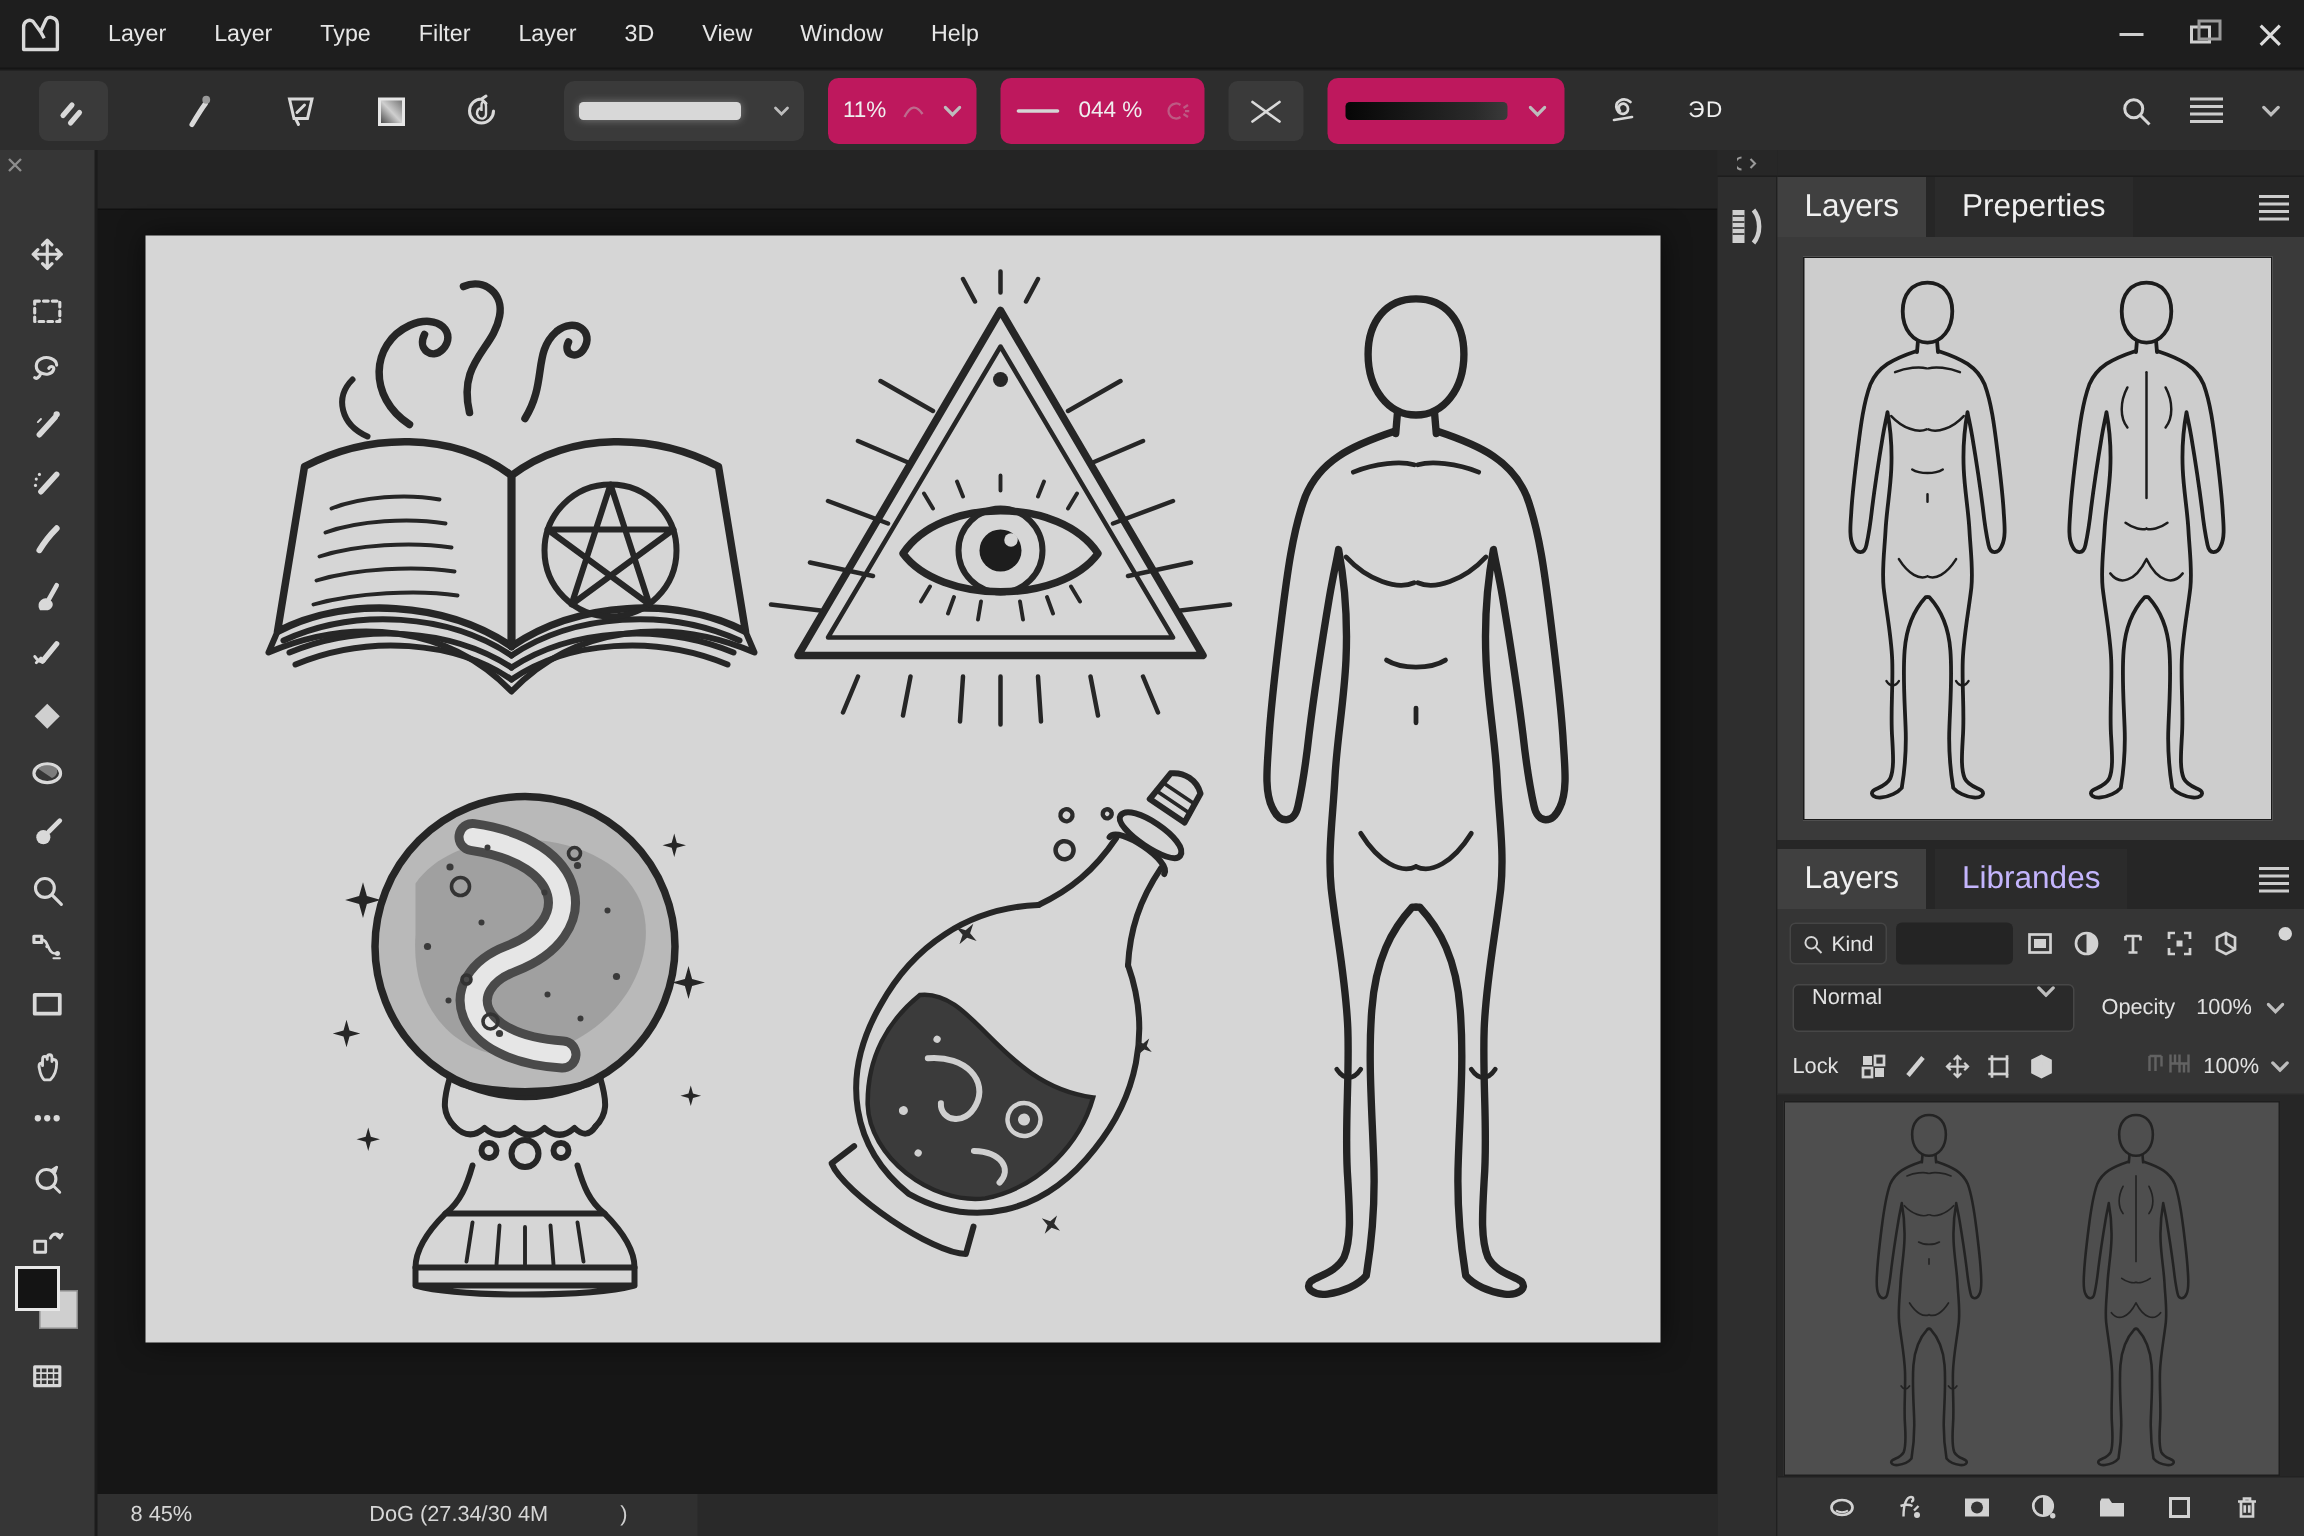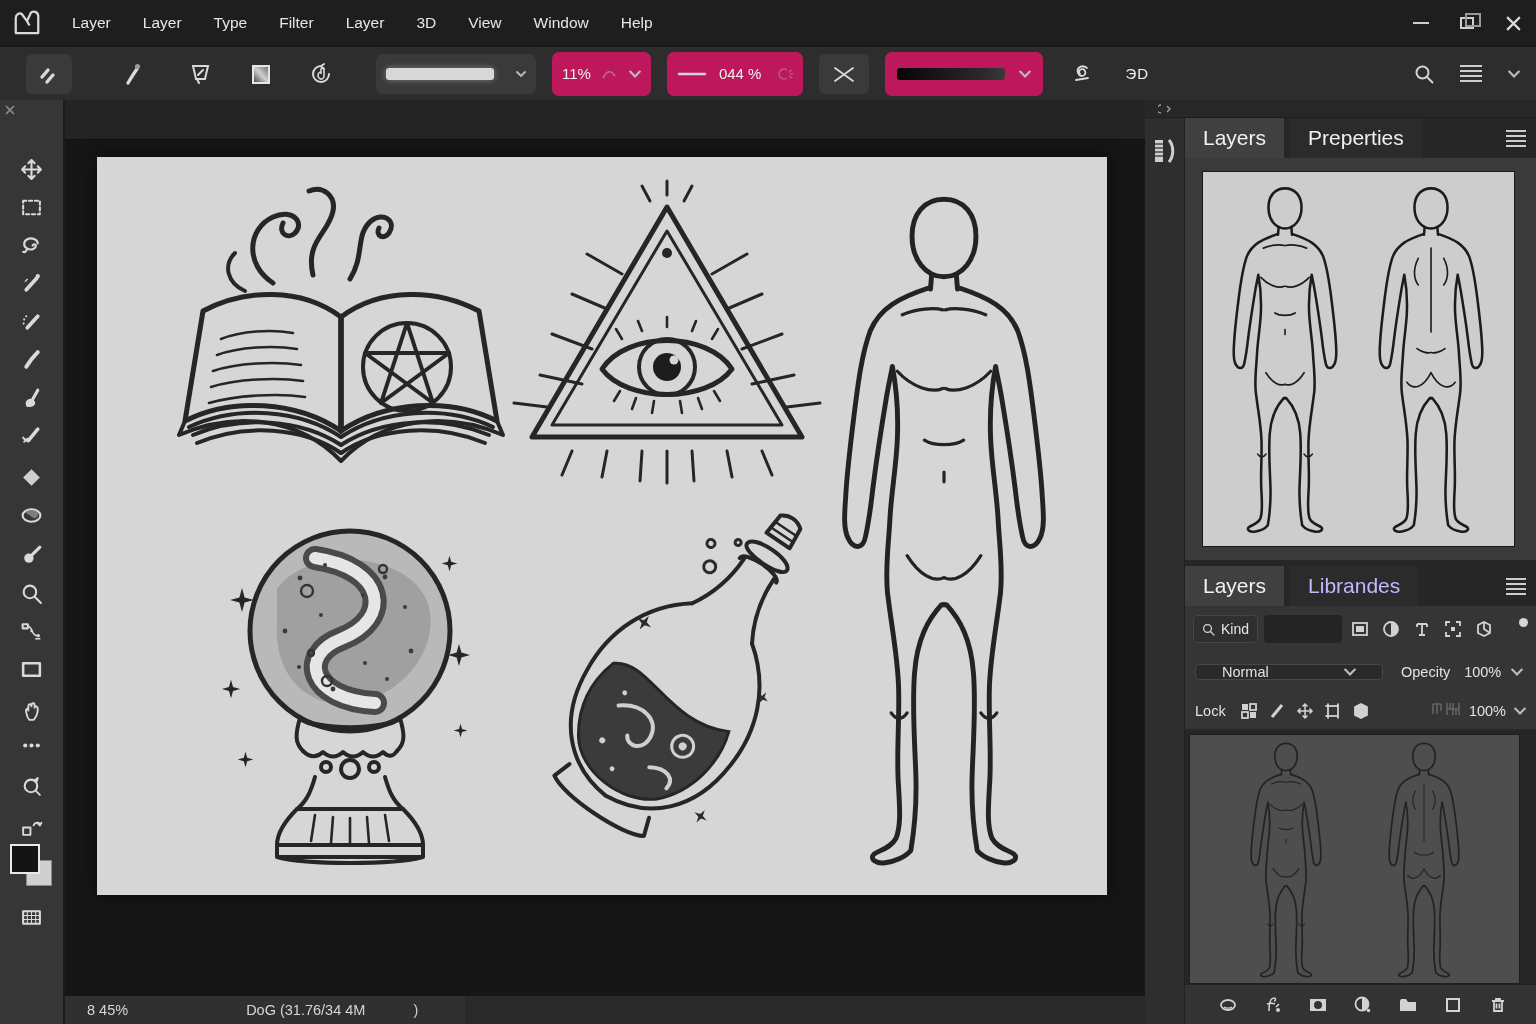--- a/index.html
+++ b/index.html
@@ -61,21 +61,21 @@
   .hamb div { height:2px; background:#cdcdcd; margin:3px 0; }
   .props-body { position:absolute; left:0; top:58px; width:351px; height:402px; background:#3a3a3a; }
   .props-preview { position:absolute; left:17px; top:13px; width:313px; height:376px; background:#cdcdcd; border:1px solid #1a1a1a; }
   .layers2-strip { top:466px; }
   .kindrow { position:absolute; left:0; top:506px; width:351px; height:46px; background:#353535; display:flex; align-items:center; padding:0 8px; }
   .kindbox { display:flex; align-items:center; background:#2f2f2f; border:1px solid #454545; border-radius:4px; height:28px; padding:0 8px; font-size:14px; color:#e5e5e5; gap:6px; }
   .kinddrop { width:78px; height:28px; background:#242424; border-radius:4px; margin-left:6px; }
   .mini-ic { width:26px; height:26px; display:flex; align-items:center; justify-content:center; margin-left:5px; }
   .mini-ic svg { width:18px; height:18px; stroke:#d2d2d2; fill:none; stroke-width:1.8; }
   .blendrow { position:absolute; left:0; top:552px; width:351px; height:40px; background:#353535; display:flex; align-items:center; padding:0 10px; }
-  .blendsel { width:188px; height:16px; background:#2a2a2a; border:1px solid #474747; border-radius:4px; display:flex; align-items:center; padding:0 26px; font-size:14.5px; }
+  .blendsel { width:188px; height:32px; background:#2a2a2a; border:1px solid #474747; border-radius:4px; display:flex; align-items:flex-start; padding:0 12px; font-size:14.5px; }
   .lockrow { position:absolute; left:0; top:592px; width:351px; height:38px; background:#353535; display:flex; align-items:center; padding:0 10px; border-bottom:1px solid #2a2a2a; font-size:14.5px; }
   .lockrow .mini-ic { margin-left:2px; }
   .fillglyph { opacity:.45; margin-left:auto; }
   .bigthumb { position:absolute; left:4px; top:634px; width:331px; height:250px; background:#4e4e4e; border:1px solid #1e1e1e; }
   .lp-footer { position:absolute; left:0; top:884px; width:351px; height:40px; background:#333333; border-top:1px solid #222; display:flex; align-items:center; justify-content:center; gap:14px; }
   .lp-footer .mini-ic svg { width:20px; height:20px; }
 
   
   #statusbar { position:absolute; left:65px; top:996px; width:1080px; height:28px; background:#303030; display:flex; align-items:center; font-size:14.5px; color:#d6d6d6; }
   #statusbar .zoom { margin-left:22px; }
@@ -722,17 +722,17 @@
           <svg viewBox="0 0 20 20">
             <path d="M4,6 H16 M6,6 V16 H14 V6 M8,6 V4 H12 V6 M8.5,8.5 V13.5 M11.5,8.5 V13.5" stroke-width="1.8"></path>
           </svg>
         </div>
     </div>
   </div>
 
   <div id="statusbar">
     <div class="dark-rest"></div>
     <span class="zoom">8 45%</span>
-    <span class="doc">DoG (31.76/34 4M</span>
+    <span class="doc">DoG (27.34/30 4M</span>
     <span class="paren">)</span>
   </div>
 
 </div>
 
 </body></html>

